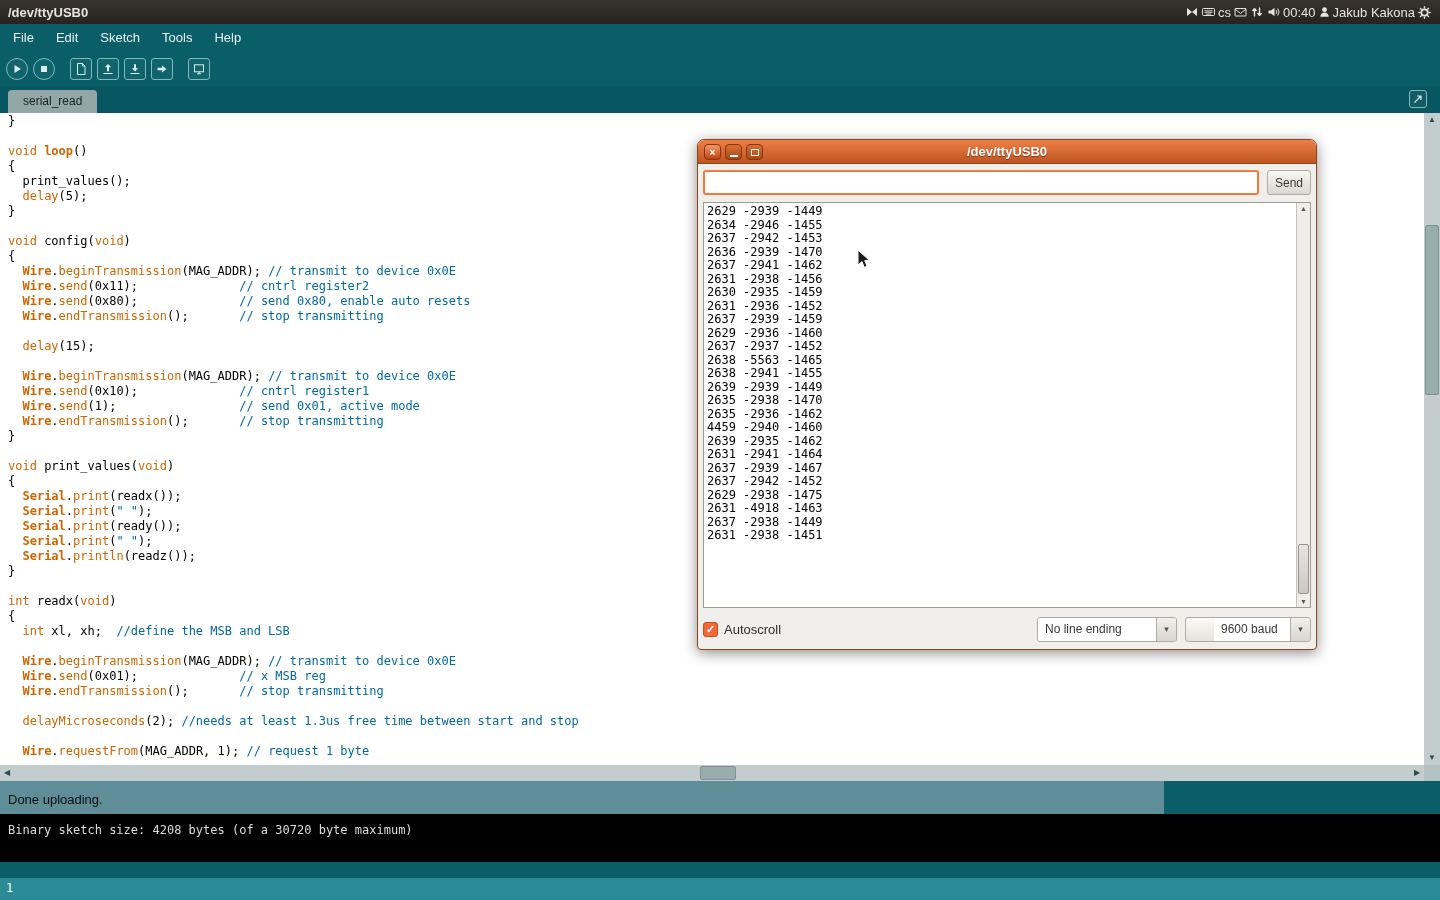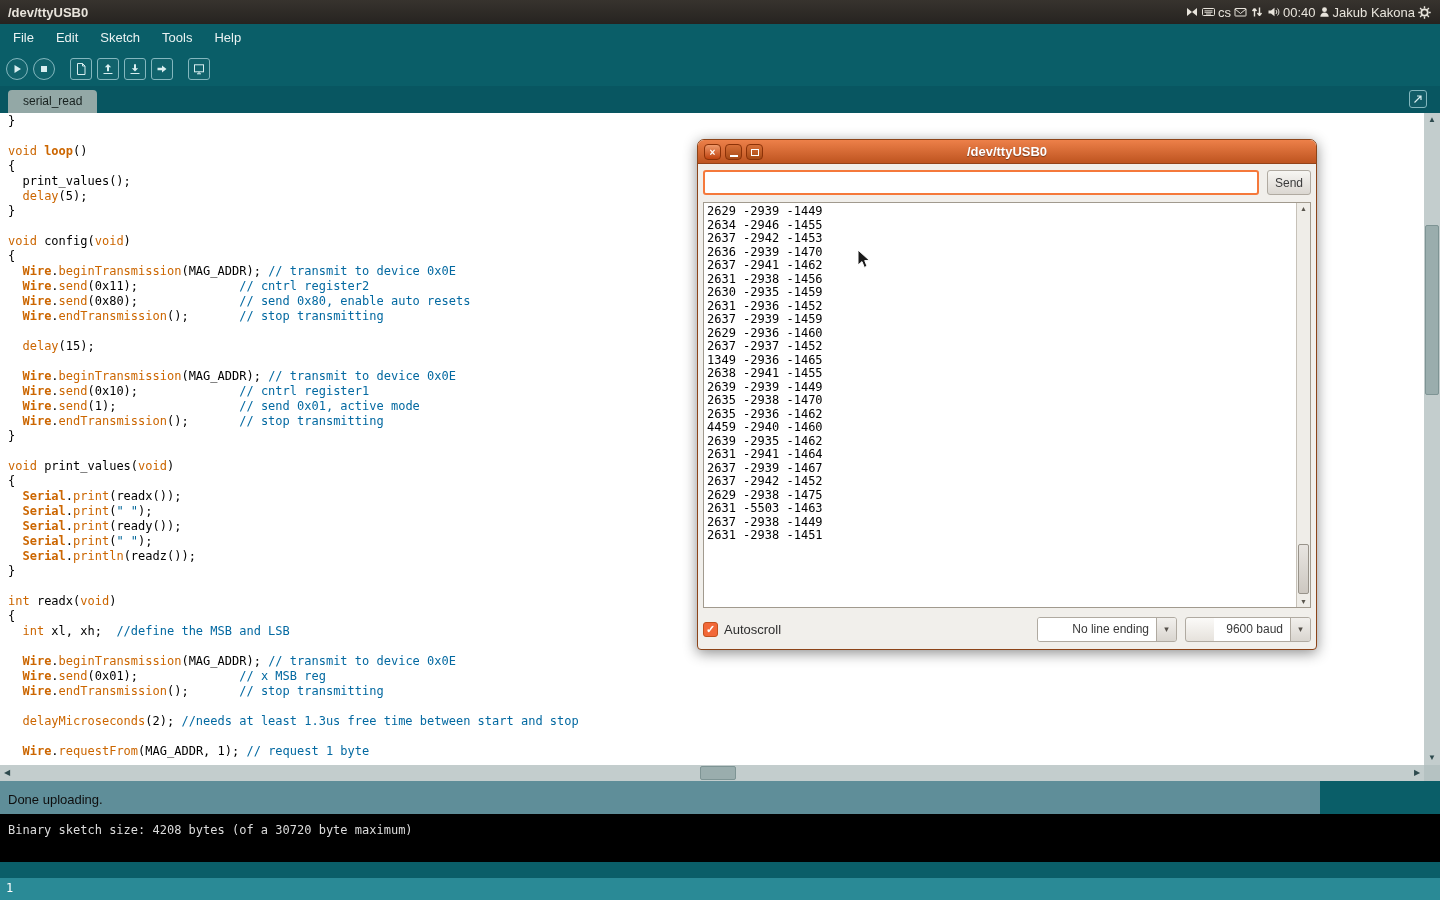--- a/index.html
+++ b/index.html
@@ -76,21 +76,21 @@
   }
   .hsb-arrow { position:absolute; top:0; width:14px; height:16px; color:#2E4A4E;
     font-size:8px; text-align:center; line-height:16px; }
   .main-hscroll .thumb {
     position:absolute; left:700px; top:1px; width:36px; height:14px;
     background:#9AADAD; border:1px solid #7E9494; border-radius:2px;
   }
   .scroll-corner { position:absolute; left:1424px; top:765px; width:16px; height:16px; background:#B5C2C2; }
   
   .statusbar {
-    position:absolute; left:0; top:781px; width:1320px; height:33px;
+    position:absolute; left:0; top:781px; width:1164px; height:33px;
     background:#5F8E99; color:#0E0E0E; font-size:13px;
     display:flex; align-items:flex-end; padding:0 0 7px 8px;
   }
   .console {
     position:absolute; left:0; top:814px; width:1440px; height:48px;
     background:#000000; color:#DCDCDC;
     font-family:"DejaVu Sans Mono", monospace; font-size:12px; padding:9px 0 0 8px;
   }
   .footer {
     position:absolute; left:0; top:878px; width:1440px; height:22px;
@@ -153,21 +153,21 @@
   .sm-vscroll .thumb {
     position:absolute; left:1px; bottom:13px; width:11px; height:50px;
     background:linear-gradient(#E8E5E1,#CDC8C1); border:1px solid #98938A; border-radius:2px;
   }
   .sm-bottom { display:flex; align-items:center; margin-top:8px; height:26px; }
   .sm-check-label { display:flex; align-items:center; gap:6px; font-size:13px; color:#2E2E2E; }
   .checkbox {
     width:15px; height:15px; background:#F26838; border:1px solid #C2511E; border-radius:3px;
     color:#FFF; font-size:11px; font-weight:bold; display:flex; align-items:center; justify-content:center;
   }
-  .sm-combos { margin-left:auto; display:flex; gap:8px;text-align:right; }
+  .sm-combos { margin-left:auto; display:flex; gap:8px; }
   .combo {
     height:25px; border:1px solid #B0AAA1; border-radius:3px; display:flex; align-items:center;
     background:linear-gradient(#FBFAF8,#E6E2DC); overflow:hidden;
   }
   .combo .txt { flex:1; padding:0 7px; font-size:12px; color:#3A3A3A; background:#FFFFFF; height:100%; line-height:23px; }
   .combo .arrow {
     width:20px; height:100%; border-left:1px solid #B0AAA1; color:#55504A; font-size:9px;
     display:flex; align-items:center; justify-content:center; background:linear-gradient(#F2F0ED,#D9D5CF);
   }
   .combo.c1 { width:140px; }
@@ -382,32 +382,32 @@
             <div class="sm-line">2634 -2946 -1455</div>
             <div class="sm-line">2637 -2942 -1453</div>
             <div class="sm-line">2636 -2939 -1470</div>
             <div class="sm-line">2637 -2941 -1462</div>
             <div class="sm-line">2631 -2938 -1456</div>
             <div class="sm-line">2630 -2935 -1459</div>
             <div class="sm-line">2631 -2936 -1452</div>
             <div class="sm-line">2637 -2939 -1459</div>
             <div class="sm-line">2629 -2936 -1460</div>
             <div class="sm-line">2637 -2937 -1452</div>
-            <div class="sm-line">1349 -2936 -1465</div>
+            <div class="sm-line">2638 -5563 -1465</div>
             <div class="sm-line">2638 -2941 -1455</div>
             <div class="sm-line">2639 -2939 -1449</div>
             <div class="sm-line">2635 -2938 -1470</div>
             <div class="sm-line">2635 -2936 -1462</div>
             <div class="sm-line">4459 -2940 -1460</div>
             <div class="sm-line">2639 -2935 -1462</div>
             <div class="sm-line">2631 -2941 -1464</div>
             <div class="sm-line">2637 -2939 -1467</div>
             <div class="sm-line">2637 -2942 -1452</div>
             <div class="sm-line">2629 -2938 -1475</div>
-            <div class="sm-line">2631 -5503 -1463</div>
+            <div class="sm-line">2631 -4918 -1463</div>
             <div class="sm-line">2637 -2938 -1449</div>
             <div class="sm-line">2631 -2938 -1451</div>
           </div>
         <div class="sm-vscroll">
           <div class="smsb-arrow" style="top:0">▲</div>
           <div class="thumb"></div>
           <div class="smsb-arrow" style="bottom:0">▼</div>
         </div>
       </div>
       <div class="sm-bottom">

